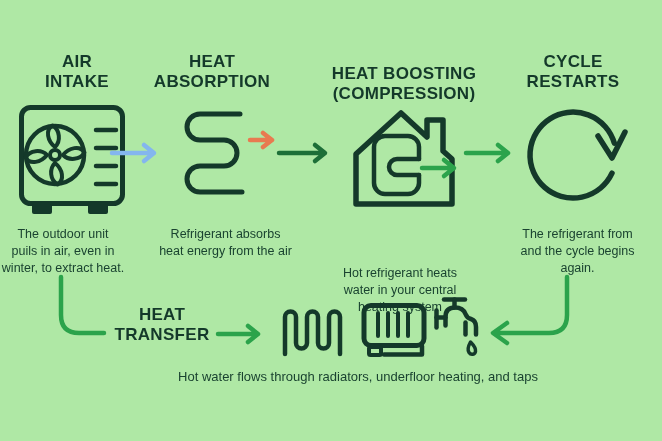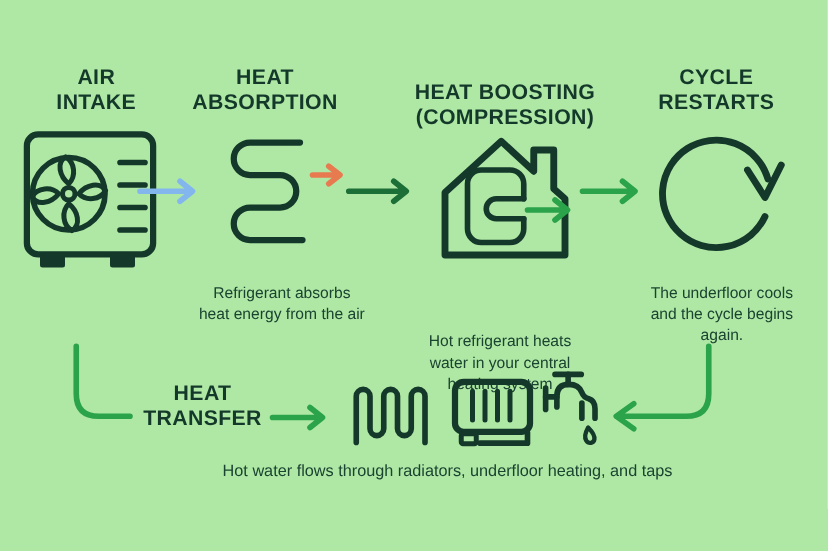--- a/index.html
+++ b/index.html
@@ -112,26 +112,29 @@
 
   <svg id="arrow-green-2" width="52" height="20" viewBox="0 0 52 20">
     <path class="s-green" d="M2,10 H42 M34,2 L44,10 L34,18"></path>
   </svg>
 
   <svg id="icon-cycle" width="102" height="98" viewBox="0 0 102 98">
     <path class="s-ink" style="stroke-width:5.5" d="M86,65.2 A43,43 0 1 1 88.3,35.1"></path>
     <path class="s-ink" style="stroke-width:5.5" d="M72,28 L86,50 L99,24"></path>
   </svg>
 
+  <div id="desc-1" class="stage-desc">The outdoor unit
+puils in air, even in
+winter, to extract heat.</div>
   <div id="desc-2" class="stage-desc">Refrigerant absorbs
 heat energy from the air</div>
   <div id="desc-3" class="stage-desc">Hot refrigerant heats
 water in your central
 heating system</div>
-  <div id="desc-4" class="stage-desc">The underfloor cools
+  <div id="desc-4" class="stage-desc">The refrigerant from
 and the cycle begins
 again.</div>
 
   <svg id="elbow-left" width="56" height="64" viewBox="0 0 56 64">
     <path class="s-green" d="M9,2 V40 Q9,58 27,58 H52"></path>
   </svg>
 
   <div id="title-transfer" class="stage-title">HEAT
 TRANSFER</div>
 

